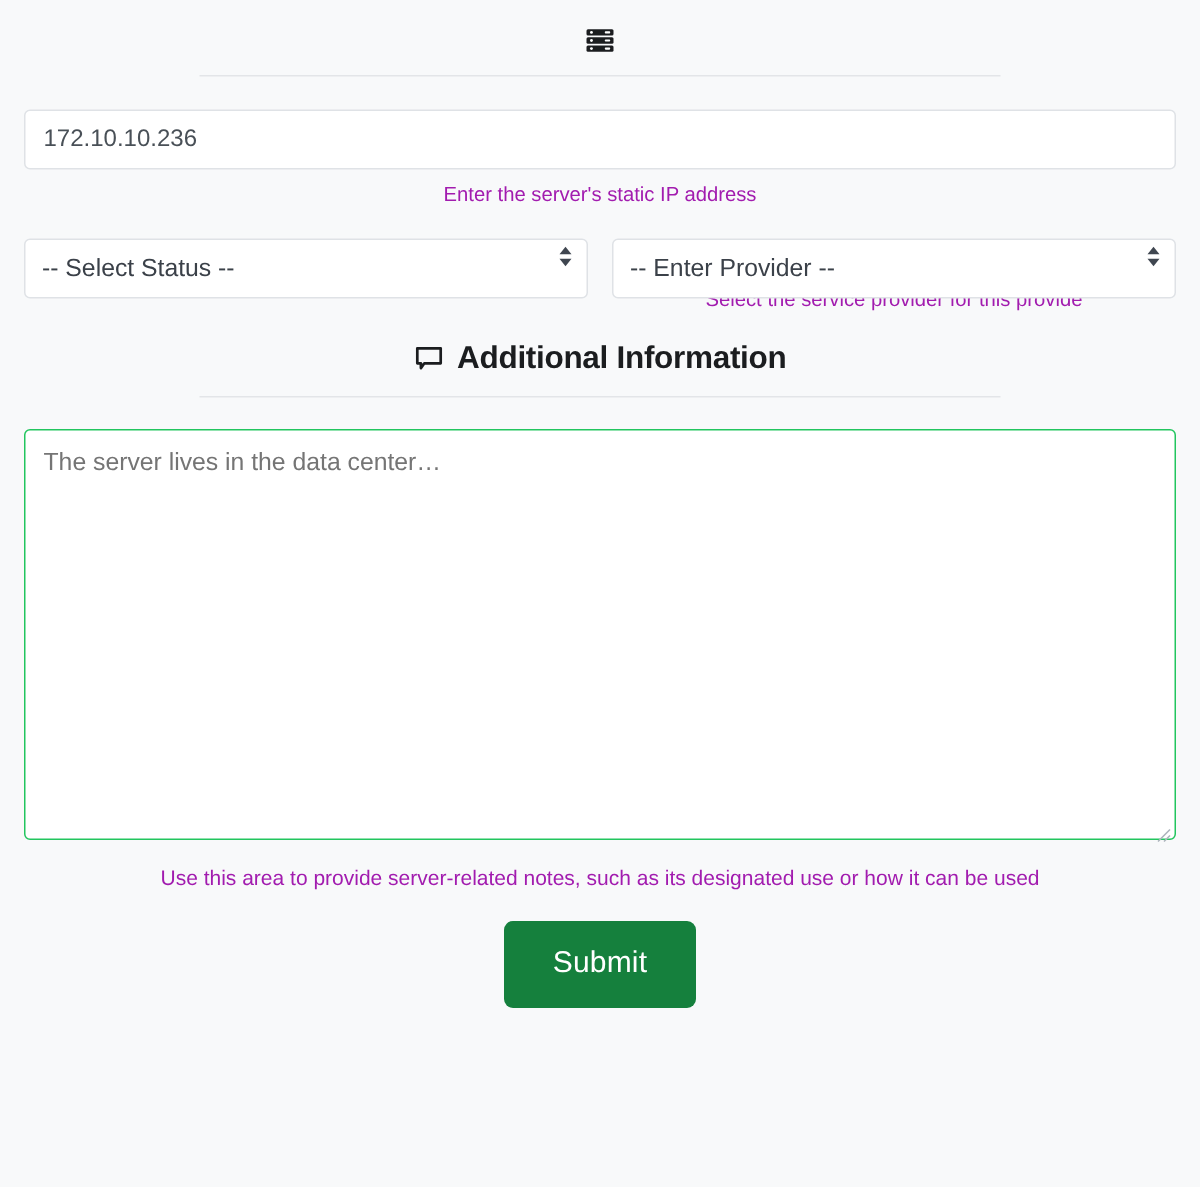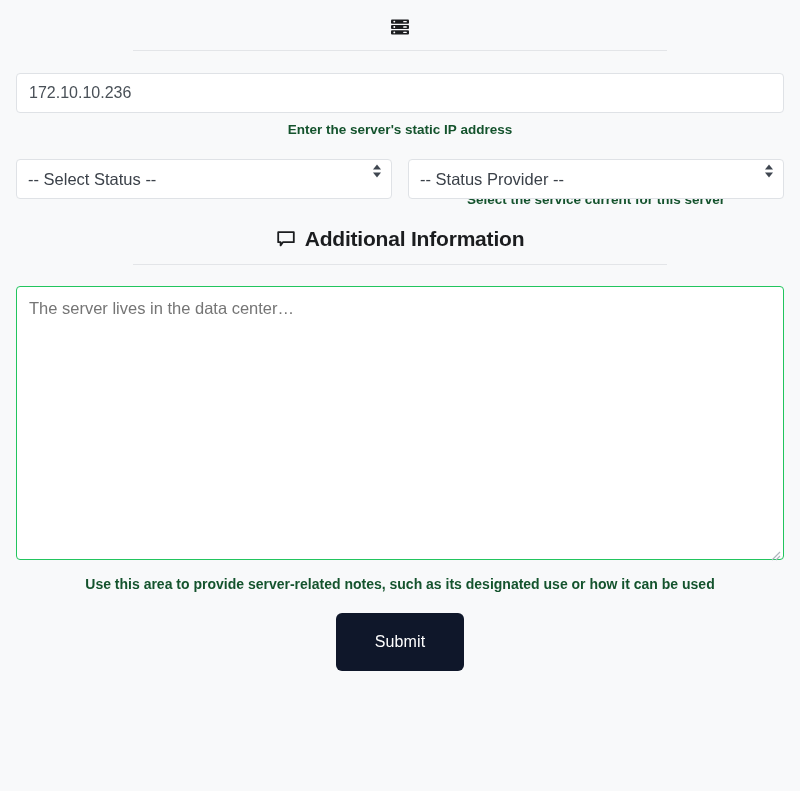--- a/index.html
+++ b/index.html
@@ -74,23 +74,22 @@
   .text-input {
     height: 40px;
     padding: 0 12px;
     line-height: 38px;
   }
 
   .field-help {
     margin: 7px 0 0 0;
     text-align: center;
     font-size: 13.5px;
-    color: #14532d;
+    color: #a21caf;
     line-height: 1.5;
-    font-weight: bold;
   }
 
   .input-row {
     margin-top: 22px;
   }
 
   .two-col {
     display: flex;
     gap: 16px;
     margin-top: 19px;
@@ -170,26 +169,26 @@
     font-size: 14px;
   }
 
   
   .submit-row {
     display: flex;
     justify-content: center;
     margin-top: 18px;
   }
   .submit-button {
-    background: #0f172a;
+    background: #15803d;
     border: none;
     border-radius: 6px;
     color: #ffffff;
     font-family: "Liberation Sans", sans-serif;
-    font-size: 16px;
+    font-size: 20px;
     width: 128px;
     height: 58px;
     cursor: pointer;
     letter-spacing: 0.1px;
   }
 </style>
 </head>
 <body>
 
 <div class="page">
@@ -224,27 +223,27 @@
         <div class="control">-- Select Status --</div>
         <span class="select-arrows">
           <span class="arrow-up"></span>
           <span class="arrow-down"></span>
         </span>
       </div>
     </div>
 
     <div class="col">
       <div class="select-box">
-        <div class="control">-- Status Provider --</div>
+        <div class="control">-- Enter Provider --</div>
         <span class="select-arrows">
           <span class="arrow-up"></span>
           <span class="arrow-down"></span>
         </span>
       </div>
-      <p class="field-help">Select the service current for this server</p>
+      <p class="field-help">Select the service provider for this provide</p>
     </div>
   </div>
 
   <div id="additional-info-heading">
     <div class="section-heading">
       <span class="heading-icon">
         <svg width="20" height="20" viewBox="0 0 20 20" aria-hidden="true">
           <path d="M2.2 3.2 H17.8 V13.2 H6.9 L4.6 16.4 V13.2 H2.2 Z" fill="none" stroke="#1b1d1f" stroke-width="1.8" stroke-linejoin="round"></path>
         </svg>
       </span>

